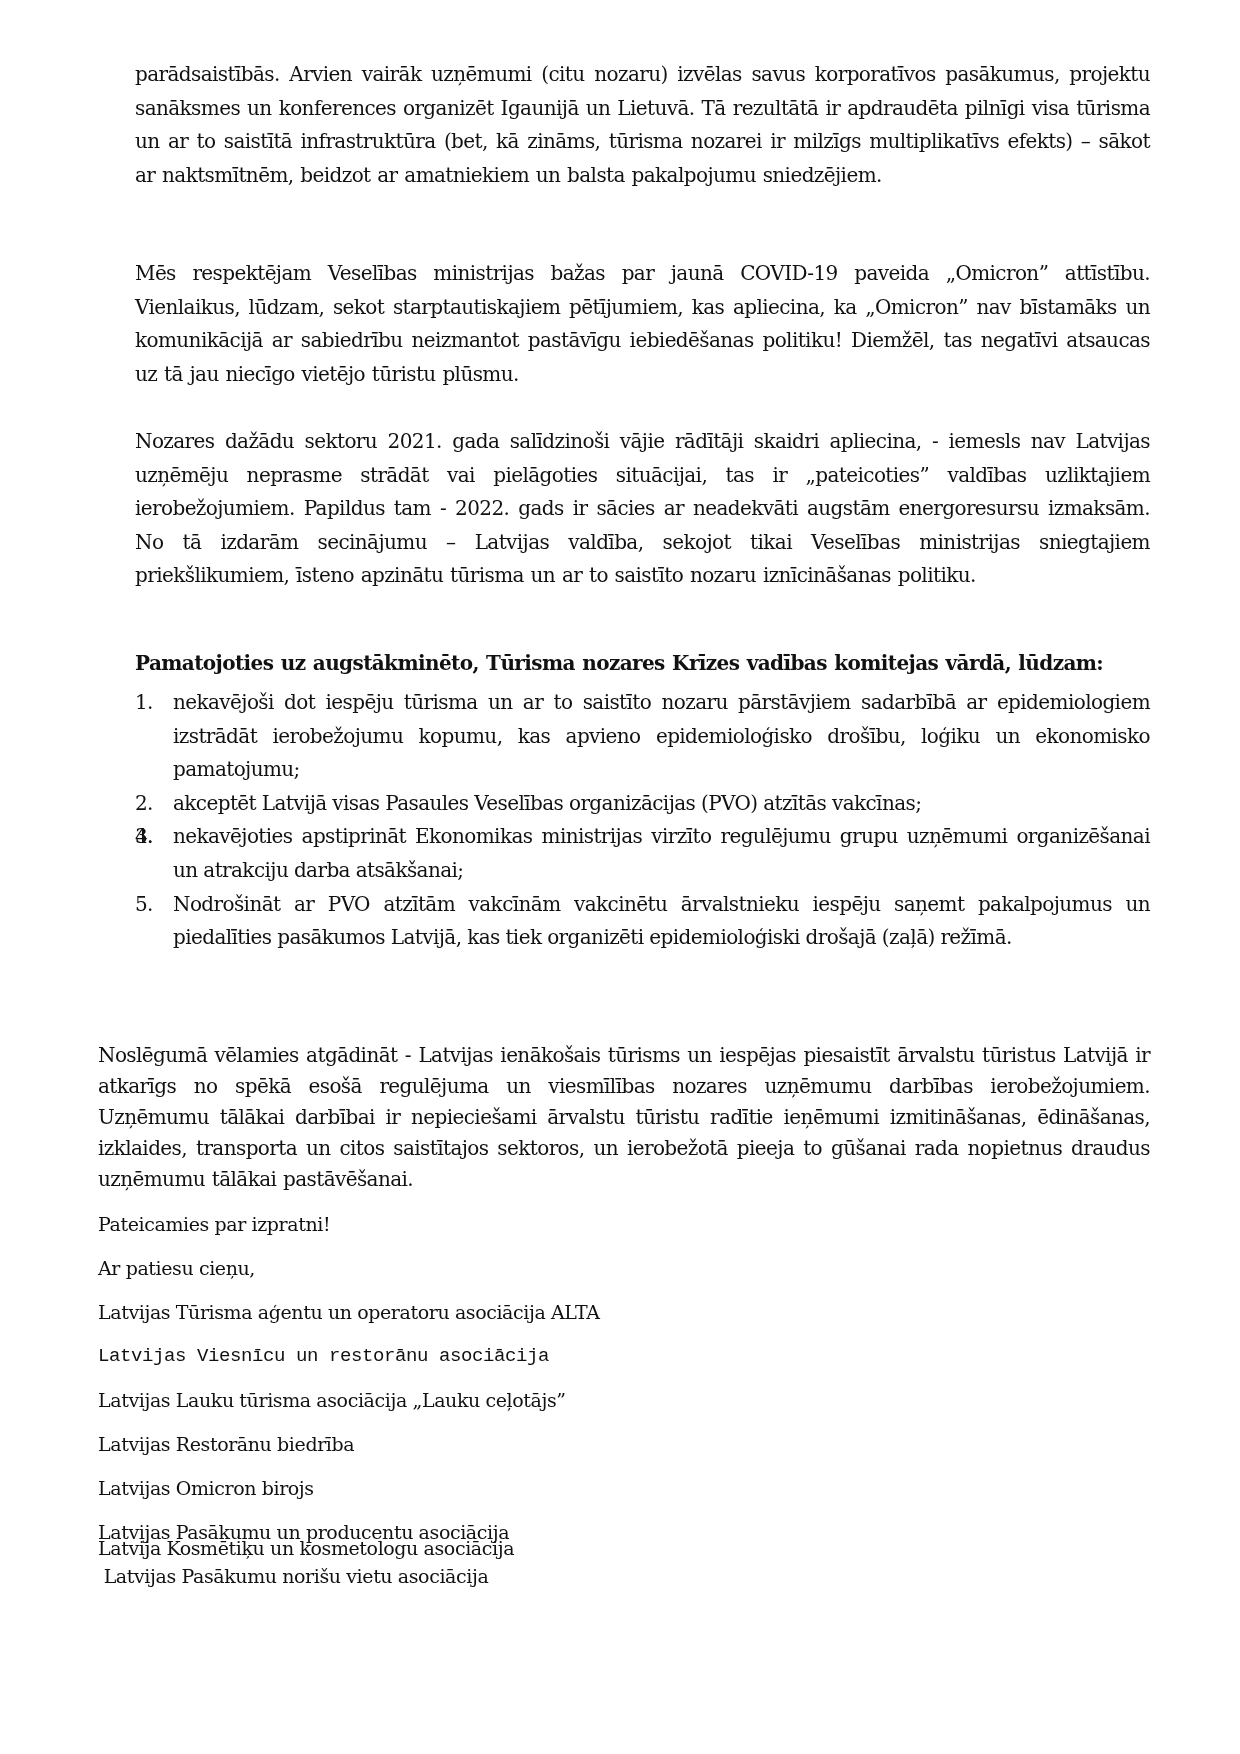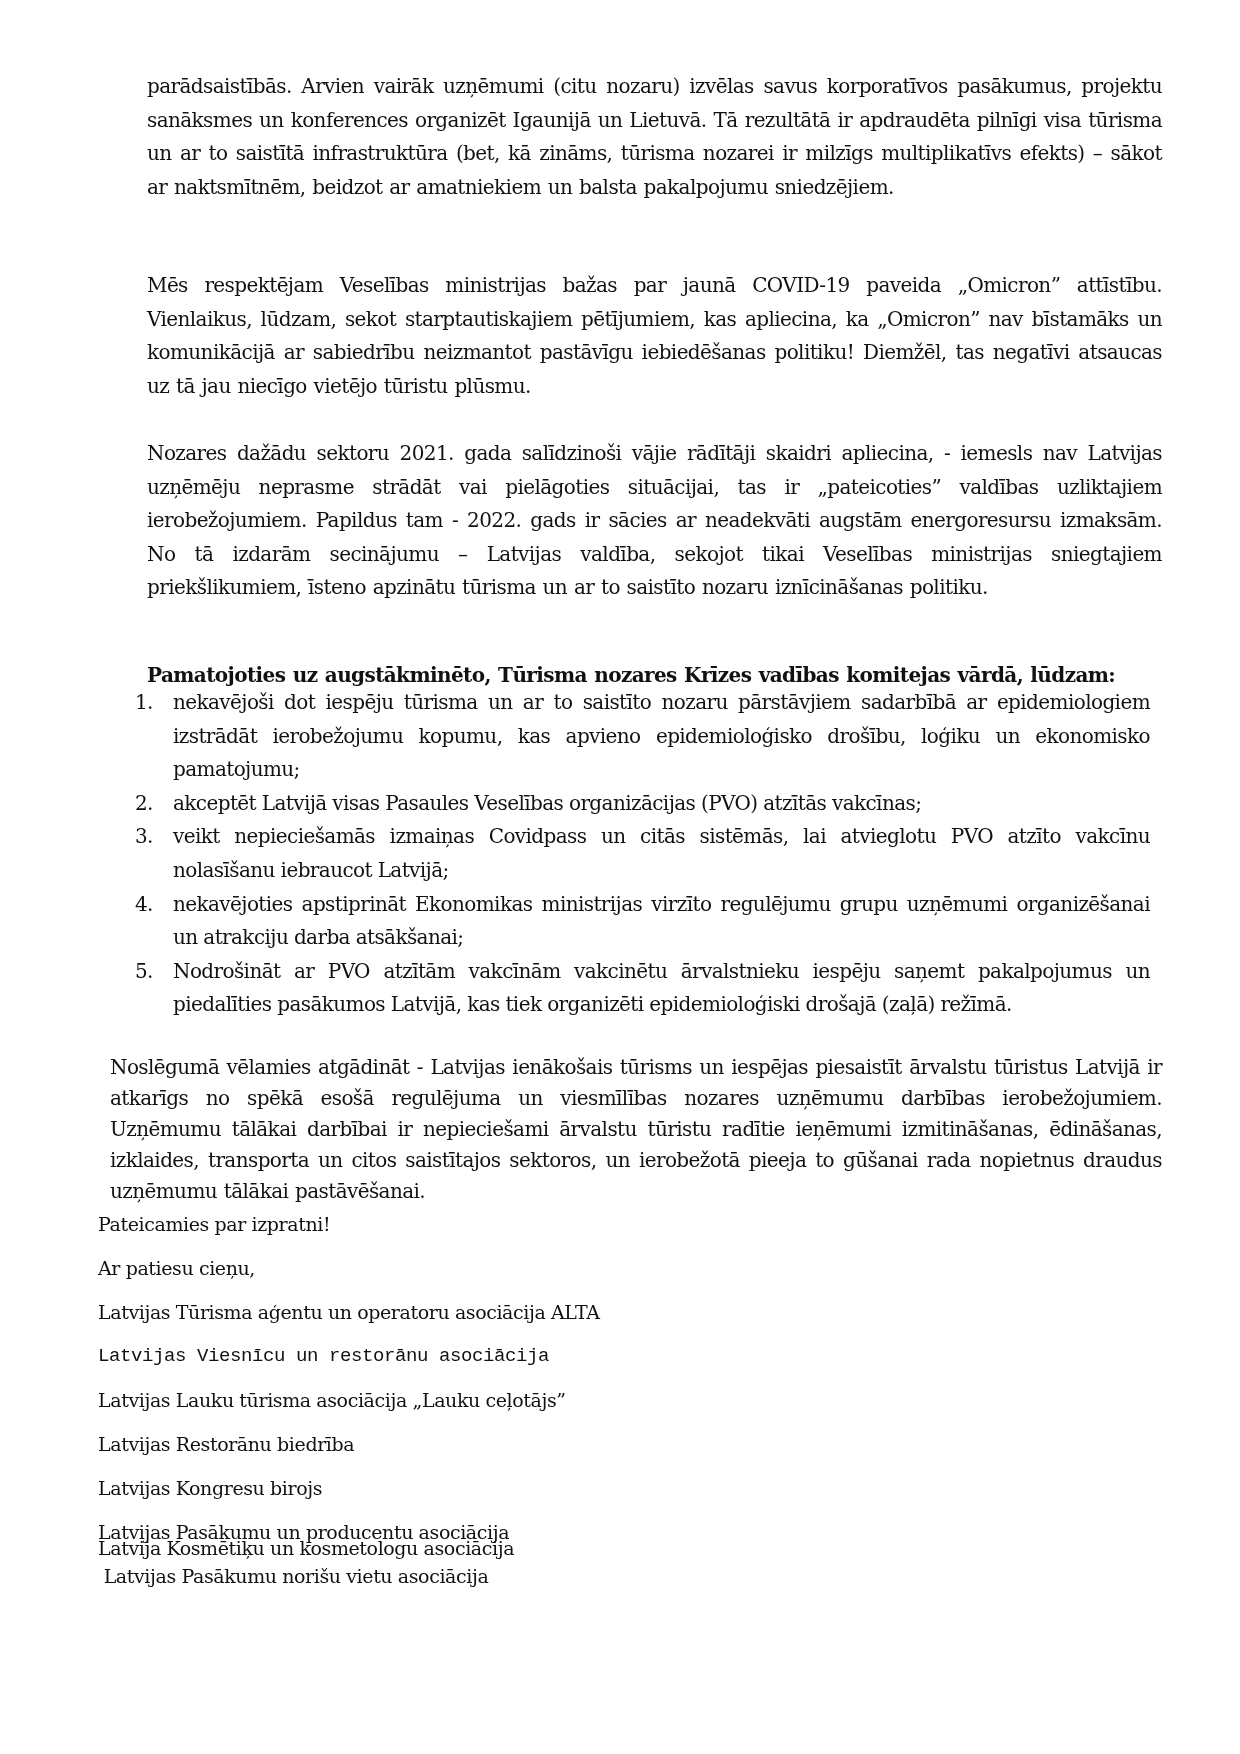--- a/index.html
+++ b/index.html
@@ -23,21 +23,21 @@
   }
   .para {
     position: absolute;
     left: 135px;
     width: 1015px;
     font-size: 20px;
     line-height: 33.6px;
     text-align: justify;
     letter-spacing: -0.6px;
     word-spacing: 1px;
-    margin: 12px;
+    margin: 0;
   }
   .para.last-left { text-align: left; }
   .wide {
     left: 98px;
     width: 1052px;
   }
   ol.reqs {
     position: absolute;
     left: 135px;
     top: 686px;
@@ -86,39 +86,38 @@
     <li>
       <span class="num">1.</span>
       <span>nekavējoši dot iespēju tūrisma un ar to saistīto nozaru pārstāvjiem sadarbībā ar epidemiologiem izstrādāt ierobežojumu kopumu, kas apvieno epidemioloģisko drošību, loģiku un ekonomisko pamatojumu;</span>
     </li>
     <li>
       <span class="num">2.</span>
       <span>akceptēt Latvijā visas Pasaules Veselības organizācijas (PVO) atzītās vakcīnas;</span>
     </li>
     <li>
       <span class="num">3.</span>
-      <span>veikt nepieciešamās izmaiņas Covidpass un citās sistēmās, lai atvieglotu PVO atzīto vakcīnu nolasīšanu iebraucot Latvijā;</span>
     </li>
     <li>
       <span class="num">4.</span>
       <span>nekavējoties apstiprināt Ekonomikas ministrijas virzīto regulējumu grupu uzņēmumi organizēšanai un atrakciju darba atsākšanai;</span>
     </li>
     <li>
       <span class="num">5.</span>
       <span>Nodrošināt ar PVO atzītām vakcīnām vakcinētu ārvalstnieku iespēju saņemt pakalpojumus un piedalīties pasākumos Latvijā, kas tiek organizēti epidemioloģiski drošajā (zaļā) režīmā.</span>
     </li>
   </ol>
 
   <p class="para wide" style="top:1040px; line-height:31px;">Noslēgumā vēlamies atgādināt - Latvijas ienākošais tūrisms un iespējas piesaistīt ārvalstu tūristus Latvijā ir atkarīgs no spēkā esošā regulējuma un viesmīlības nozares uzņēmumu darbības ierobežojumiem. Uzņēmumu tālākai darbībai ir nepieciešami ārvalstu tūristu radītie ieņēmumi izmitināšanas, ēdināšanas, izklaides, transporta un citos saistītajos sektoros, un ierobežotā pieeja to gūšanai rada nopietnus draudus uzņēmumu tālākai pastāvēšanai.</p>
 
   <p class="sig" style="top:1210px;">Pateicamies par izpratni!</p>
   <p class="sig" style="top:1254px;">Ar patiesu cieņu,</p>
 
   <p class="sig" style="top:1298px;">Latvijas Tūrisma aģentu un operatoru asociācija ALTA</p>
   <p class="sig" style="top:1342px;font-family:Liberation Mono, monospace;">Latvijas Viesnīcu un restorānu asociācija</p>
   <p class="sig" style="top:1386px;">Latvijas Lauku tūrisma asociācija „Lauku ceļotājs”</p>
   <p class="sig" style="top:1430px;">Latvijas Restorānu biedrība</p>
-  <p class="sig" style="top:1474px;">Latvijas Kongresu birojs</p>
+  <p class="sig" style="top:1474px;">Latvijas Omicron birojs</p>
   <p class="sig" style="top:1518px;">Latvijas Pasākumu un producentu asociācija</p>
   <p class="sig" style="top:1562px; white-space:pre;"> Latvijas Pasākumu norišu vietu asociācija</p>
   <p class="sig" style="top:1534px;">Latvija Kosmētiķu un kosmetologu asociācija</p>
 
 </div>
 
 </body></html>

